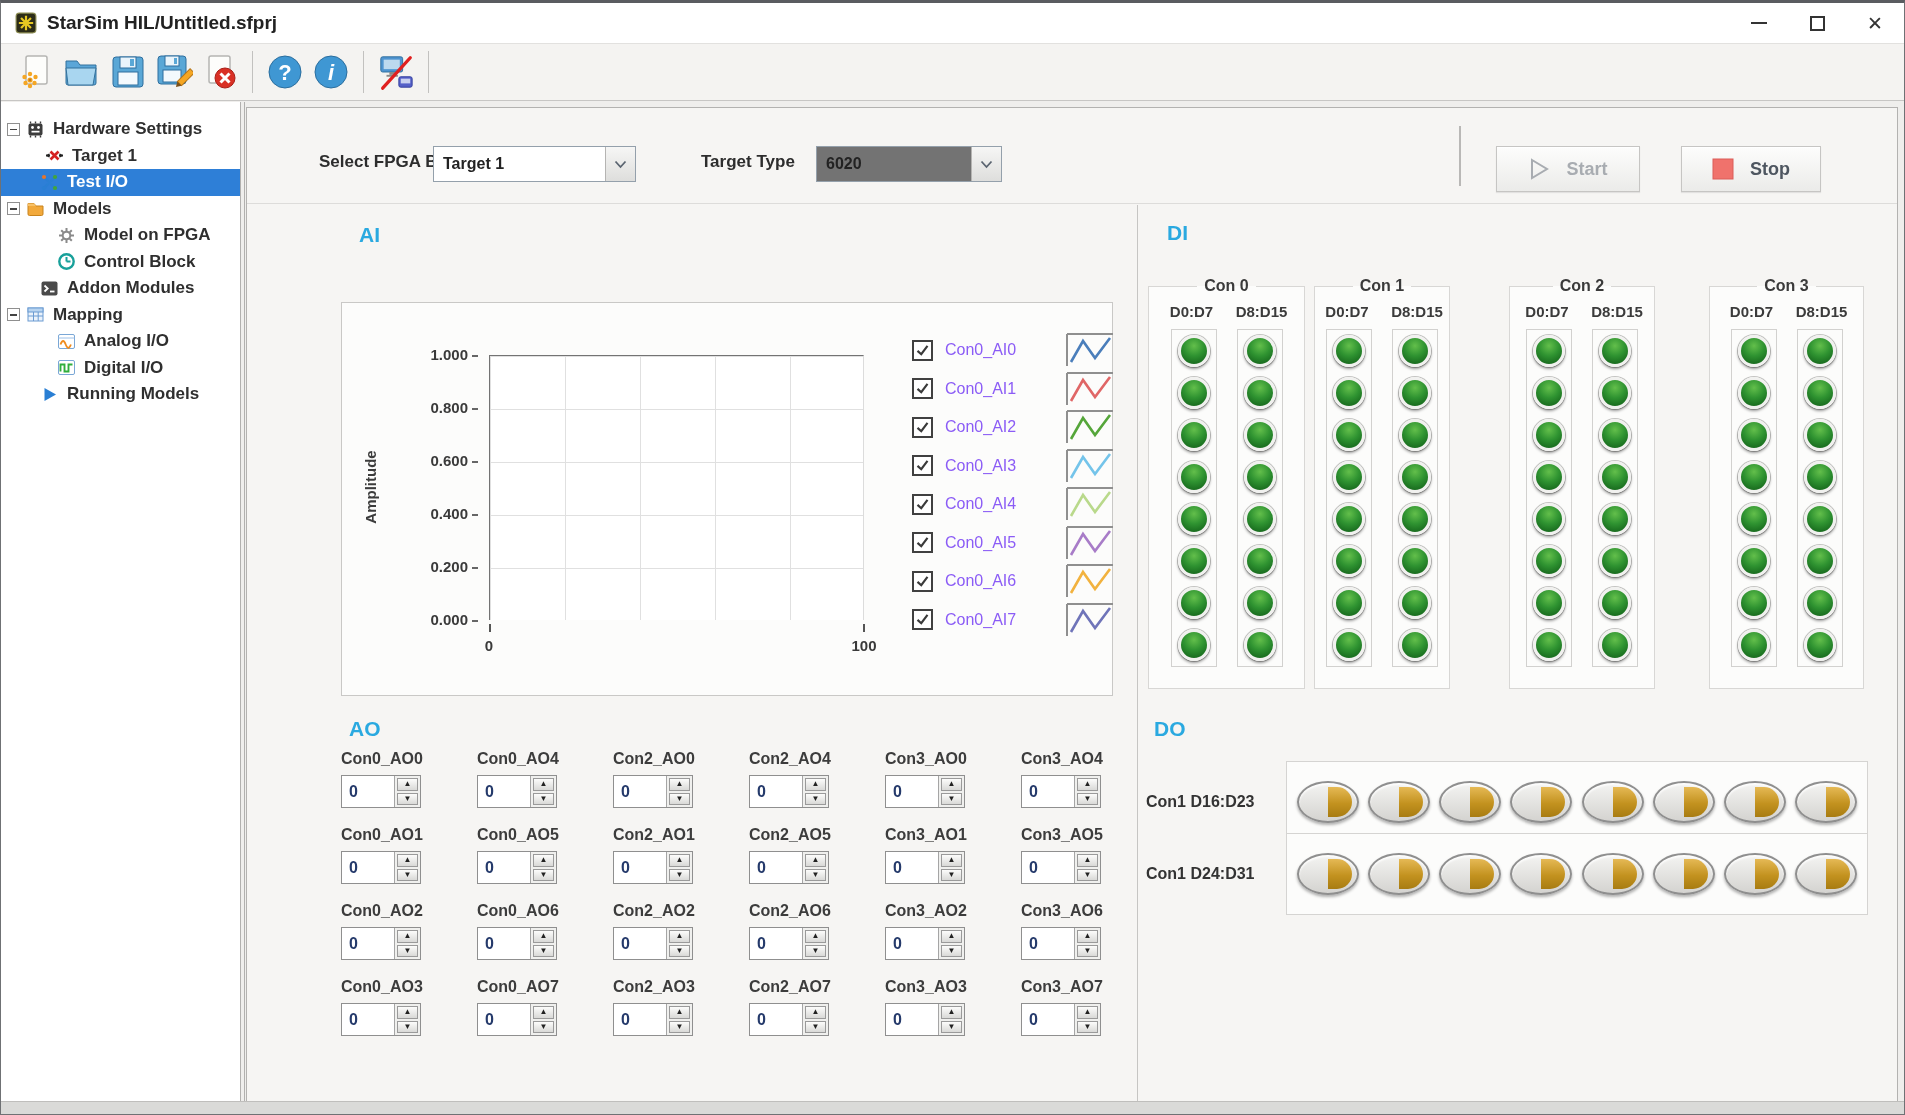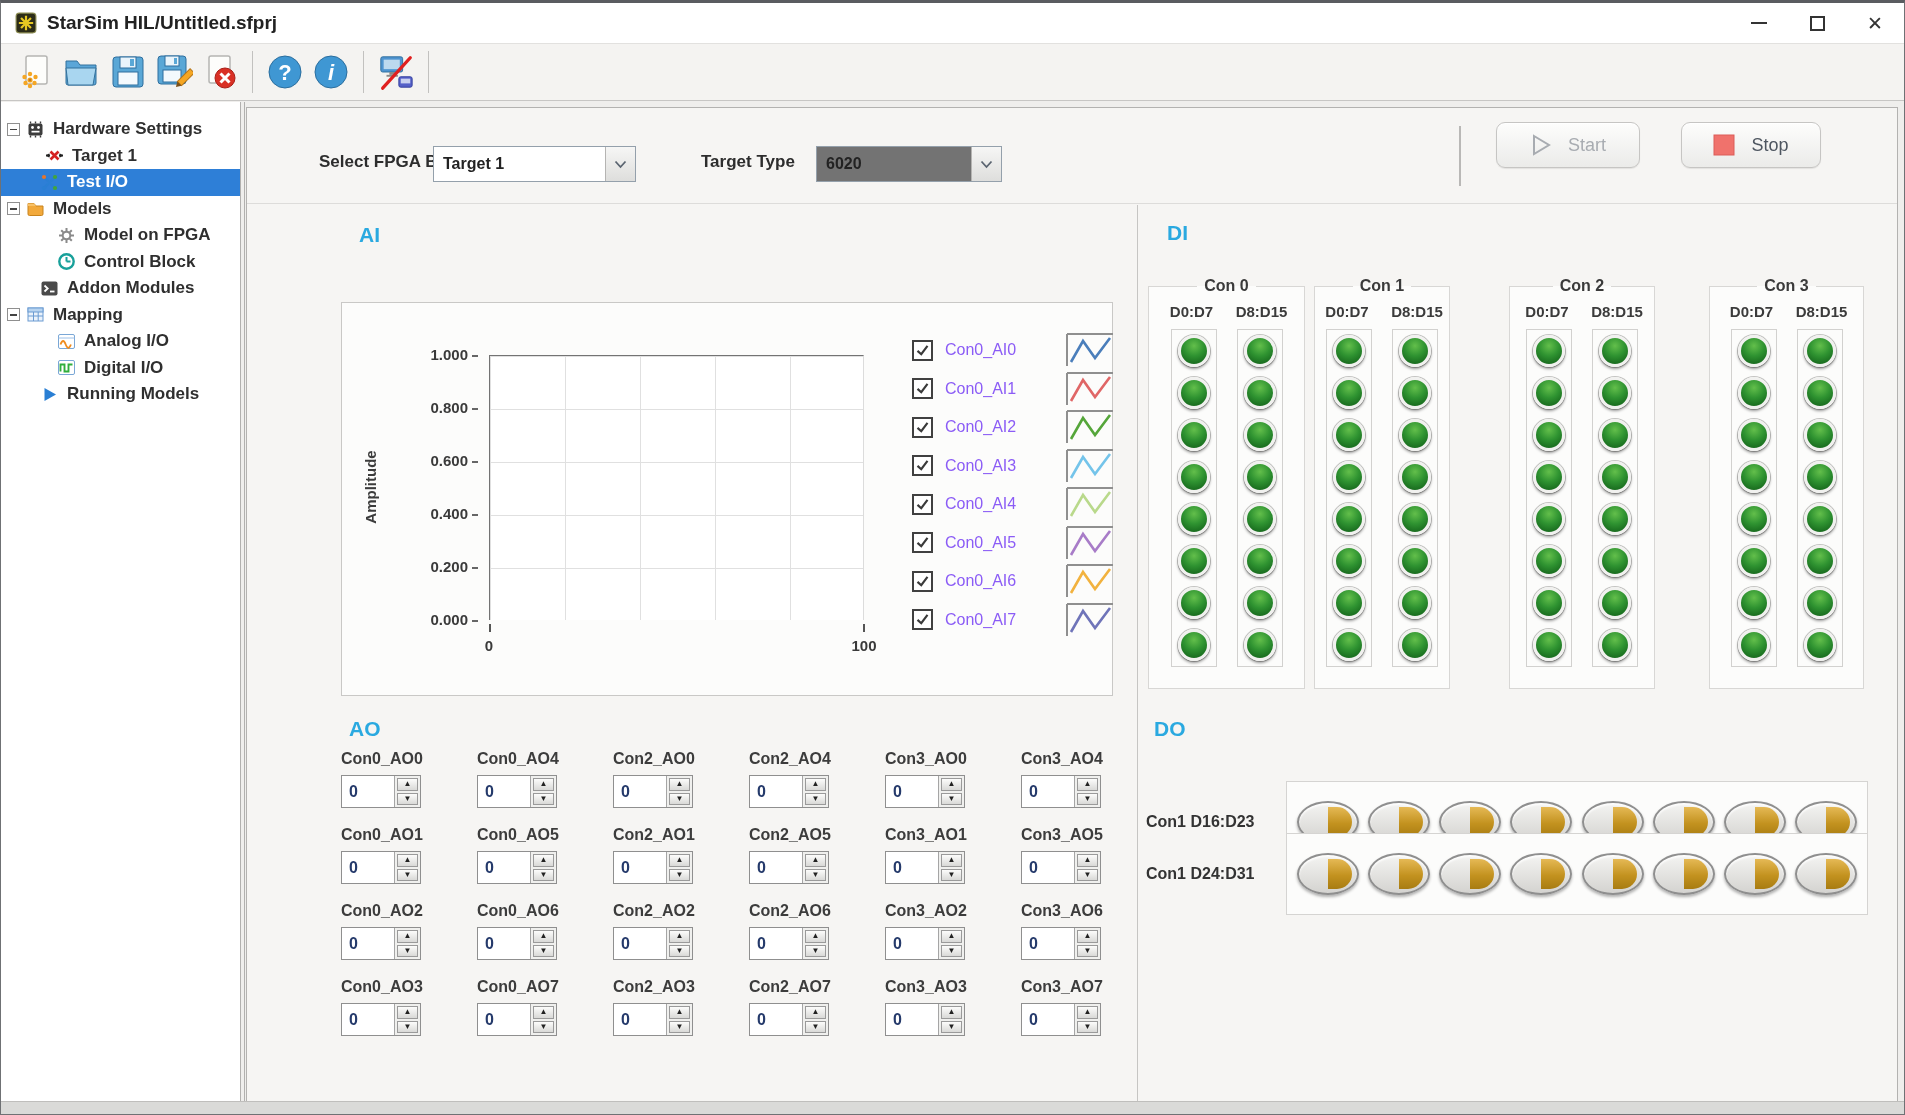--- a/index.html
+++ b/index.html
@@ -40,21 +40,21 @@
 
   
   .main{position:absolute;left:245px;top:104px;width:1652px;height:995px;background:#f6f5f3;border:1px solid #b3b2b0;}
   .controls-bar{position:absolute;left:0;top:0;width:100%;height:96px;border-bottom:1px solid #dddcda;}
   .ctl-label{position:absolute;font-size:17px;font-weight:600;color:#2d2d2d;top:44px;}
   .combo{position:absolute;top:38px;height:36px;border:1px solid #94a0ab;background:#fff;display:flex;align-items:center;padding-left:9px;font-size:16px;font-weight:600;color:#222;}
   .combo.gray{background:#737373;gap:44px;}
   .combo-val{flex:1;}
   .combo-arrow{width:30px;height:100%;margin-left:auto;background:linear-gradient(#f6f6f5,#dededc);border-left:1px solid #b5b4b2;display:flex;align-items:center;justify-content:center;}
   .vsep{position:absolute;left:1212px;top:18px;width:2px;height:60px;background:#b9b8b6;}
-  .btn{position:absolute;top:14px;height:46px;display:flex;align-items:center;justify-content:center;gap:16px;border-radius:9px;border:1px solid #c6c5c3;background:linear-gradient(#fdfdfc,#ebebe9);box-shadow:inset 0 1px 0 #fff,0 1px 1px rgba(0,0,0,.08);font-size:18px;font-weight:400;}
+  .btn{position:absolute;top:38px;height:46px;display:flex;align-items:center;justify-content:center;gap:16px;border-radius:0;border:1px solid #c6c5c3;background:linear-gradient(#fdfdfc,#ebebe9);box-shadow:inset 0 1px 0 #fff,0 1px 1px rgba(0,0,0,.08);font-size:18px;font-weight:700;}
   .btn.start{left:1249px;width:144px;color:#a8acb1;}
   .btn.stop{left:1434px;width:140px;color:#4e5660;}
   .bic{display:inline-flex;}
 
   
   .left-pane{position:absolute;left:0;top:97px;width:890px;height:896px;}
   .right-pane{position:absolute;left:890px;top:97px;width:762px;height:896px;border-left:1px solid #c6c5c3;}
   .sec-title{position:absolute;font-size:21px;color:#2aa9e0;font-weight:600;}
   .ai-title{left:112px;top:18px;}
   .ao-title{left:102px;top:512px;}
@@ -887,21 +887,21 @@
                 <div class="led"></div>
                 <div class="led"></div>
                 <div class="led"></div>
                 <div class="led"></div>
               </div>
             </div>
           </fieldset>
         </div>
       <div class="sec-title do-title">DO</div>
       <div id="do-rows">
-          <div class="do-row" style="top: 576px;">
+          <div class="do-row" style="top: 556px;">
             <div class="do-label">Con1 D16:D23</div>
             <div class="do-box">
               <div class="toggle"></div>
               <div class="toggle"></div>
               <div class="toggle"></div>
               <div class="toggle"></div>
               <div class="toggle"></div>
               <div class="toggle"></div>
               <div class="toggle"></div>
               <div class="toggle"></div>

